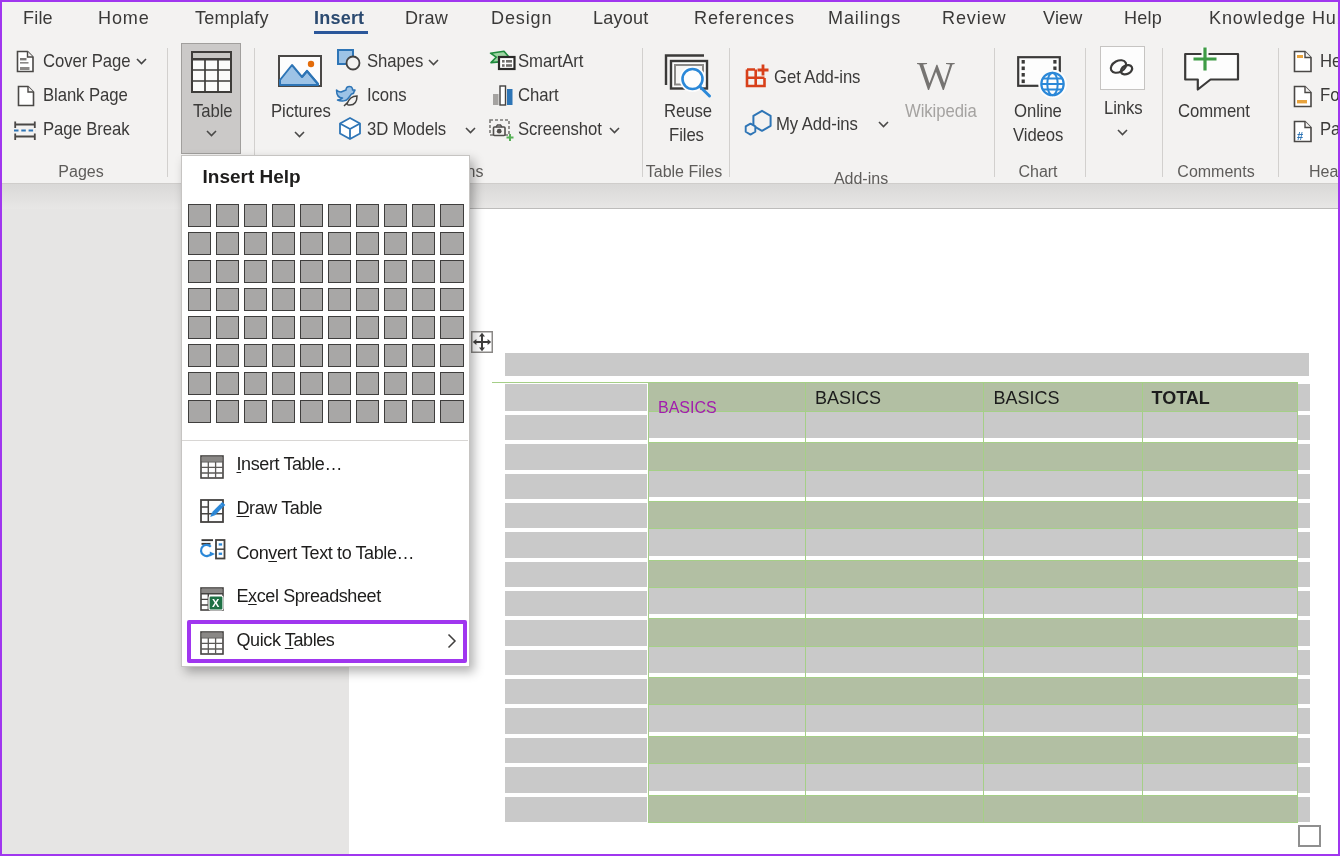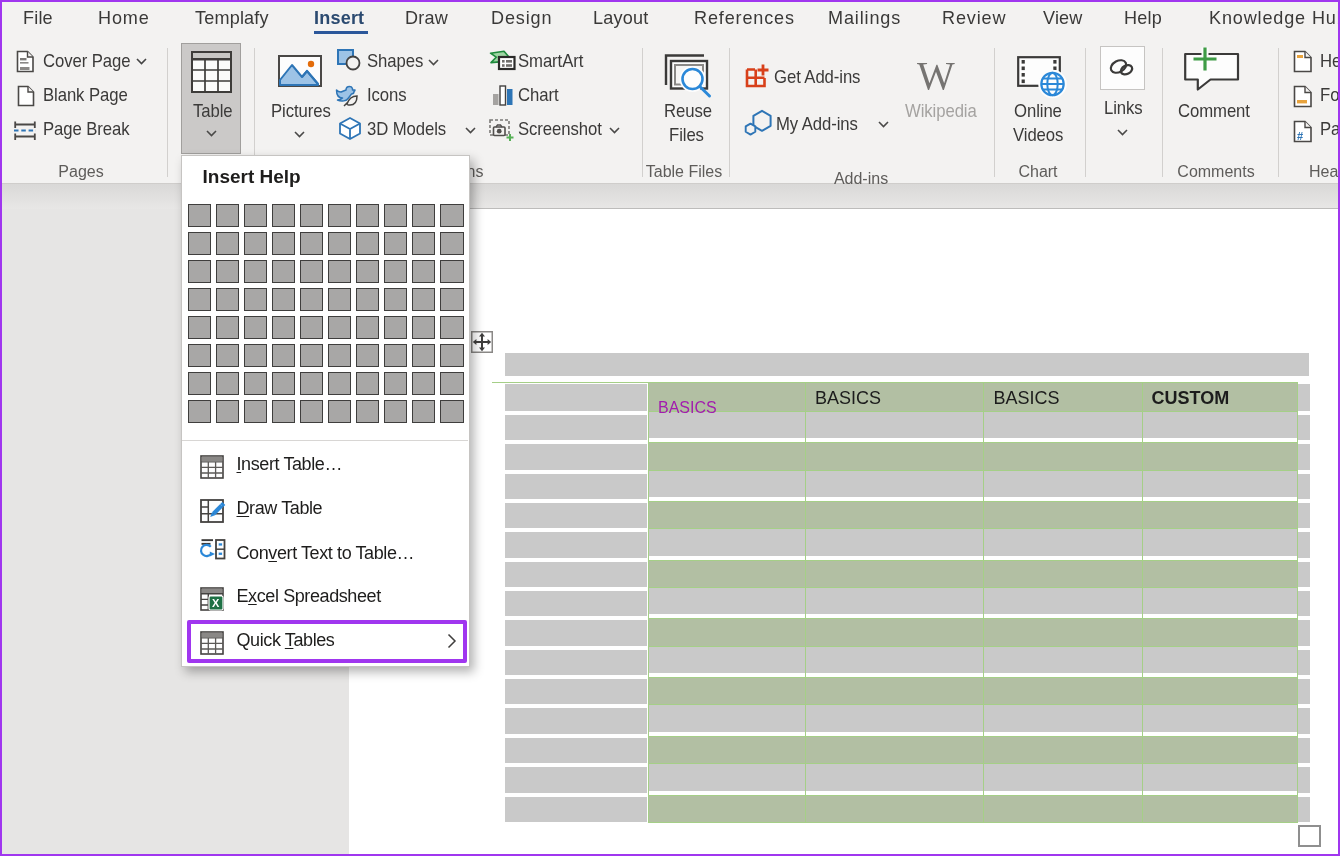--- a/index.html
+++ b/index.html
@@ -277,21 +277,21 @@
 <div class="abs" style="left:1298px;top:620.0px;width:12px;height:26.0px;background:#c9c9c9"></div>
 <div class="abs" style="left:1298px;top:650.0px;width:12px;height:25.0px;background:#c9c9c9"></div>
 <div class="abs" style="left:1298px;top:679.0px;width:12px;height:25.0px;background:#c9c9c9"></div>
 <div class="abs" style="left:1298px;top:708.0px;width:12px;height:26.0px;background:#c9c9c9"></div>
 <div class="abs" style="left:1298px;top:738.0px;width:12px;height:25.0px;background:#c9c9c9"></div>
 <div class="abs" style="left:1298px;top:767.0px;width:12px;height:26.0px;background:#c9c9c9"></div>
 <div class="abs" style="left:1298px;top:797.0px;width:12px;height:25.0px;background:#c9c9c9"></div>
 <span style="position:absolute;top:399px;font-size:16px;color:#a21caf;letter-spacing:0px;left:658px">BASICS</span>
 <span style="position:absolute;top:387.5px;font-size:18px;color:#1c1c1c;letter-spacing:0px;left:815px">BASICS</span>
 <span style="position:absolute;top:387.5px;font-size:18px;color:#1c1c1c;letter-spacing:0px;left:993.5px">BASICS</span>
-<span style="position:absolute;top:387.5px;font-size:18px;color:#1c1c1c;letter-spacing:0px;left:1151.5px;font-weight:bold">CUSTOM</span>
+<span style="position:absolute;top:387.5px;font-size:18px;color:#1c1c1c;letter-spacing:0px;left:1151.5px;font-weight:bold">TOTAL</span>
 <svg class="abs" style="left:471px;top:330.5px" width="22" height="22">
 <rect x="0.75" y="0.75" width="20.5" height="20.5" fill="#fff" stroke="#8a8886" stroke-width="1.5"></rect>
 <g stroke="#3f3e3d" stroke-width="2" fill="#3f3e3d">
 <path d="M11 5 v12 M5 11 h12" fill="none"></path>
 <path d="M11 1.8 l-3 3.6 h6 z M11 20.2 l-3 -3.6 h6 z M1.8 11 l3.6 -3 v6 z M20.2 11 l-3.6 -3 v6 z" stroke="none"></path>
 </g>
   </svg>
 <div class="abs" style="left:1298px;top:824.5px;width:23px;height:22px;background:#fff;border:2px solid #8f8f8f"></div>
 <div class="abs" style="left:181px;top:155px;width:288.5px;height:512px;background:#fff;border:1px solid #c6c4c2;box-shadow:4px 5px 10px rgba(0,0,0,0.3);z-index:50"></div>
 <span class="abs" style="left:202.5px;top:166px;font-size:19px;font-weight:bold;color:#1e1d1c;z-index:51">Insert Help</span>

